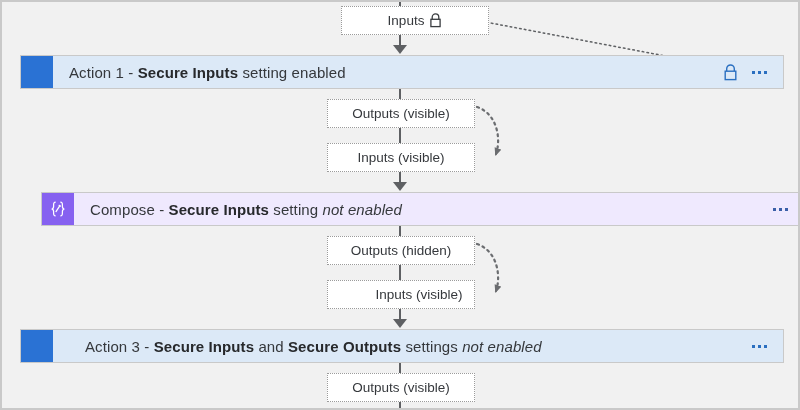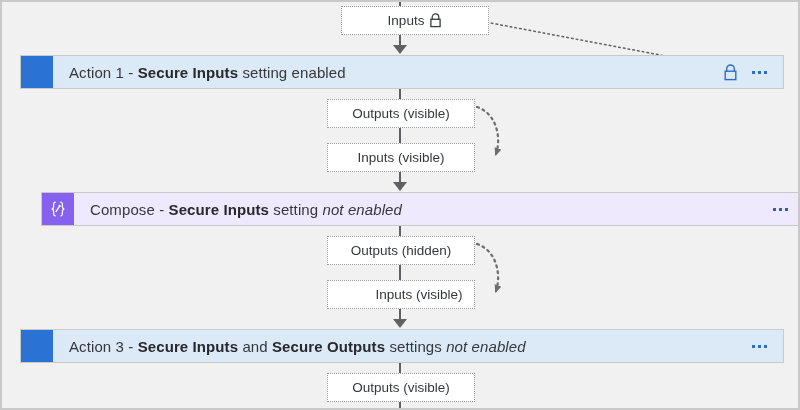--- a/index.html
+++ b/index.html
@@ -226,21 +226,21 @@
   </div>
 
   <div class="data-box" style="left:325px; top:234px;">
     <span>Outputs (hidden)</span>
   </div>
 
   <div class="data-box" style="left:325px; top:278px;padding-left:36px;">
     <span>Inputs (visible)</span>
   </div>
 
-  <div class="action-row blue" style="top:327px;">
+  <div class="action-row blue" style="top:327px;gap:16px;">
     <div class="action-icon blue"></div>
     <div class="action-label">
       <span>Action 3 - </span><b>Secure Inputs</b><span> and </span><b>Secure Outputs</b><span> settings </span><i>not enabled</i>
     </div>
     <div class="row-ellipsis">
       <span></span>
       <span></span>
       <span></span>
     </div>
   </div>

